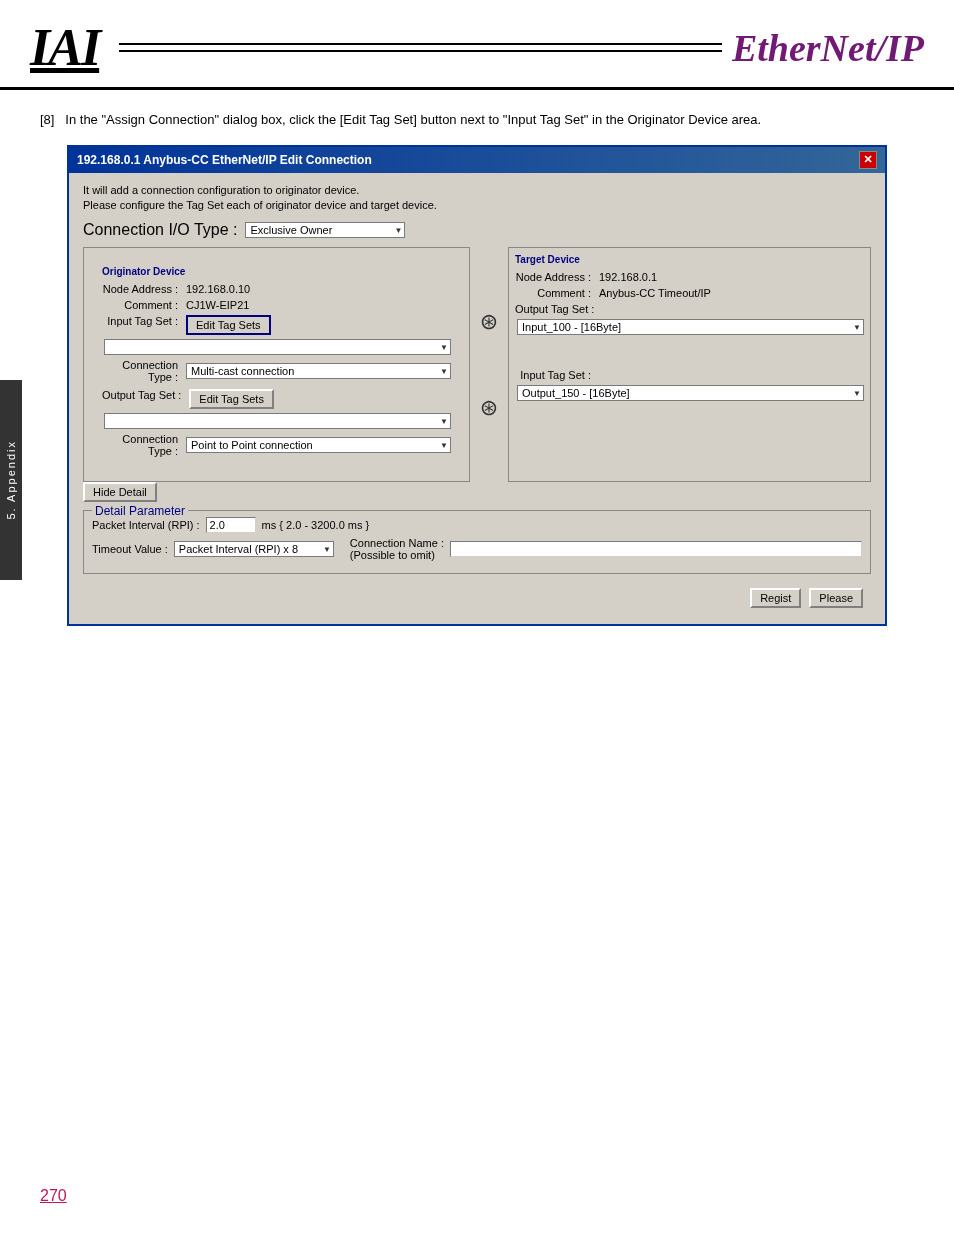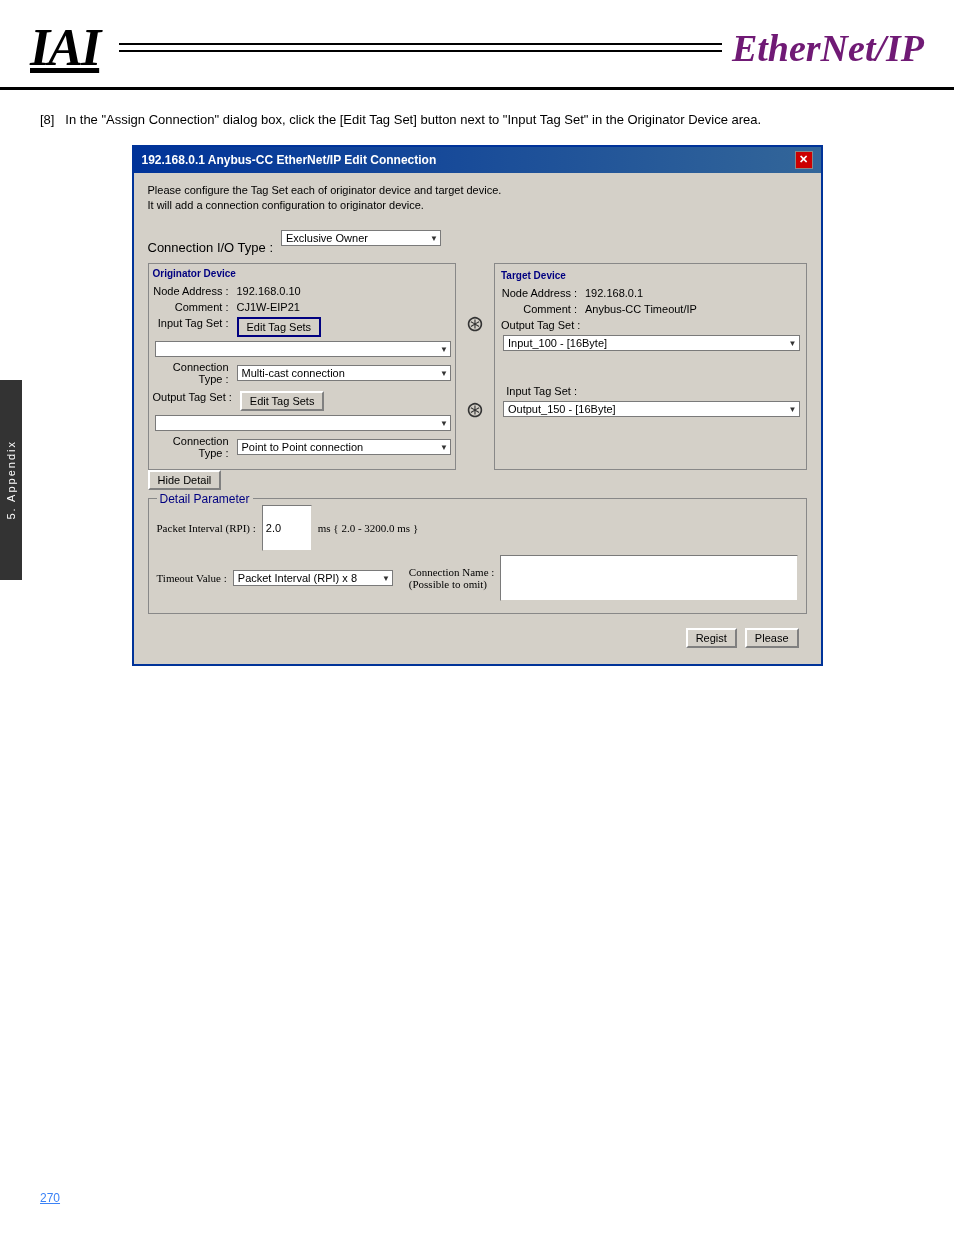--- a/index.html
+++ b/index.html
@@ -88,21 +88,21 @@
       font-size: 13px;
       line-height: 1.5;
       margin-bottom: 15px;
       color: #000;
     }
 
     
     .dialog {
       border: 2px solid #003399;
       background: #d4d0c8;
-      width: 691px;
+      width: 820px;
       margin: 0 auto;
     }
     .dialog-titlebar {
       background: linear-gradient(to right, #003399, #336699);
       color: #fff;
       padding: 4px 8px;
       display: flex;
       align-items: center;
       justify-content: space-between;
     }
@@ -136,23 +136,22 @@
     }
 
     
     .connection-io-row {
       display: flex;
       align-items: center;
       margin-bottom: 8px;
       gap: 8px;
     }
     .connection-io-label {
-      font-size: 13px;
+      font-size: 16px;
       white-space: nowrap;
-      margin-top: 19px;
     }
     .select-wrapper {
       position: relative;
       display: inline-block;
     }
     .select-wrapper::after {
       content: '▼';
       font-size: 8px;
       position: absolute;
       right: 3px;
@@ -215,21 +214,21 @@
       font-size: 11px;
       cursor: pointer;
     }
 
     .win-input {
       background: #fff;
       border-top: 1px solid #7a7a7a;
       border-left: 1px solid #7a7a7a;
       border-right: 1px solid #d4d0c8;
       border-bottom: 1px solid #d4d0c8;
-      padding: 16px 3px;
+      padding: 1px 3px;
       font-size: 11px;
     }
     .tagset-dropdown-row {
       display: flex;
       align-items: center;
       gap: 4px;
       margin-bottom: 4px;
       padding-left: 2px;
     }
 
@@ -267,21 +266,20 @@
     
     .detail-param-row {
       display: flex;
       align-items: center;
       gap: 6px;
       margin-bottom: 4px;
     }
     .detail-label {
       font-size: 11px;
       white-space: nowrap;
-      font-family: Liberation Serif, serif;
     }
 
     
     .conn-struct-box {
       border: 1px solid #888;
       background: #fff;
       min-height: 120px;
       padding: 6px;
       font-size: 11px;
     }
@@ -303,33 +301,33 @@
       justify-content: flex-end;
       gap: 8px;
       padding: 6px 8px;
     }
 
     
     .page-number {
       position: absolute;
       bottom: 30px;
       left: 40px;
-      font-size: 12px;
-      color: #3b82f6;
+      font-size: 16px;
+      color: #be185d;
       text-decoration: underline;
     }
 
     .originator-cols {
       display: flex;
       gap: 4px;
     }
     .originator-left {
       flex: 1;
       border: 1px solid #888;
-      padding: 4px;
+      padding: 18px;
     }
     .target-right {
       flex: 1;
       border: 1px solid #888;
       padding: 6px;
     }
 
     .mid-arrow {
       display: flex;
       flex-direction: column;
@@ -366,22 +364,22 @@
   <div class="dialog">
 
     <div class="dialog-titlebar">
       <span class="dialog-title">192.168.0.1 Anybus-CC EtherNet/IP Edit Connection</span>
       <div class="dialog-close-btn">✕</div>
     </div>
 
     <div class="dialog-body">
 
       <div class="dialog-desc">
+        <div>It will add a connection configuration to originator device.</div>
         <div>Please configure the Tag Set each of originator device and target device.</div>
-        <div>It will add a connection configuration to originator device.</div>
       </div>
 
       <div class="connection-io-row">
         <span class="connection-io-label">Connection I/O Type :</span>
         <div class="select-wrapper">
           <select>
             <option value="Exclusive Owner">Exclusive Owner</option>
           </select>
         </div>
       </div>

